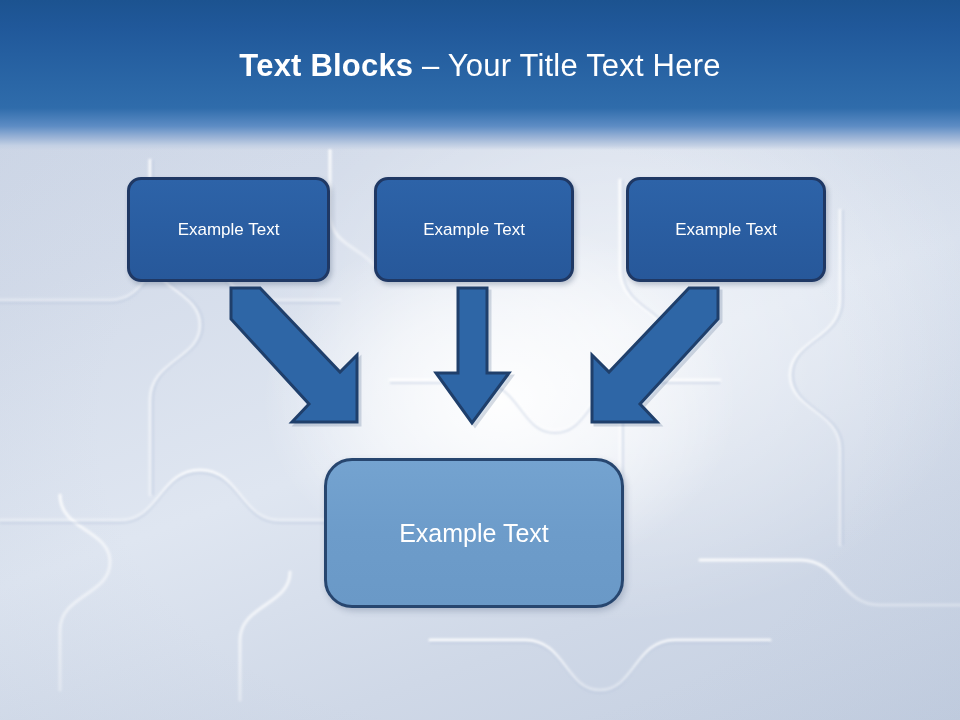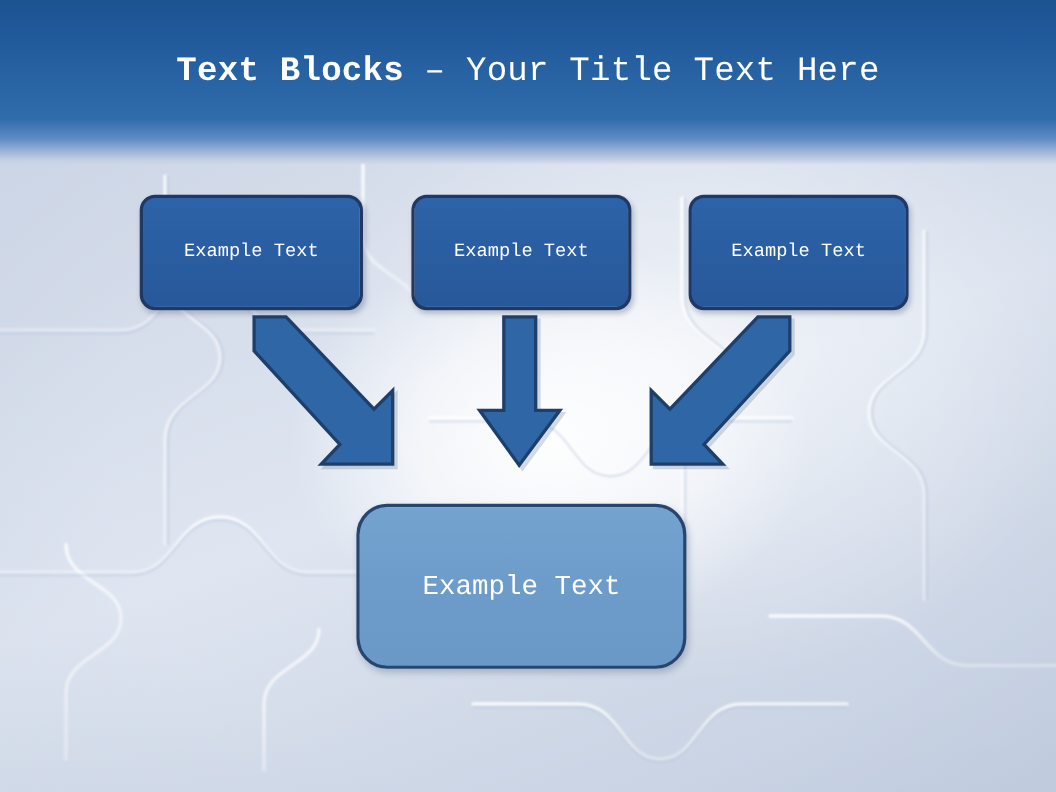--- a/index.html
+++ b/index.html
@@ -10,21 +10,20 @@
   body {
     font-family: "Liberation Sans", sans-serif;
   }
 
   #slide {
     position: relative;
     width: 960px;
     height: 720px;
     overflow: hidden;
     background: #ccd6e6;
-    font-family: Liberation Mono, monospace;
   }
 
   
   .bg-base {
     position: absolute;
     inset: 0;
     background:
       radial-gradient(ellipse 330px 250px at 500px 400px, rgba(255,255,255,0.95) 0%, rgba(255,255,255,0.55) 38%, rgba(255,255,255,0.0) 72%),
       radial-gradient(ellipse 520px 420px at 620px 330px, rgba(255,255,255,0.55) 0%, rgba(255,255,255,0.0) 70%),
       linear-gradient(160deg, #cfd8e8 0%, #d4dcea 28%, #dfe6f1 55%, #cfd8e7 78%, #c3cee0 100%);

